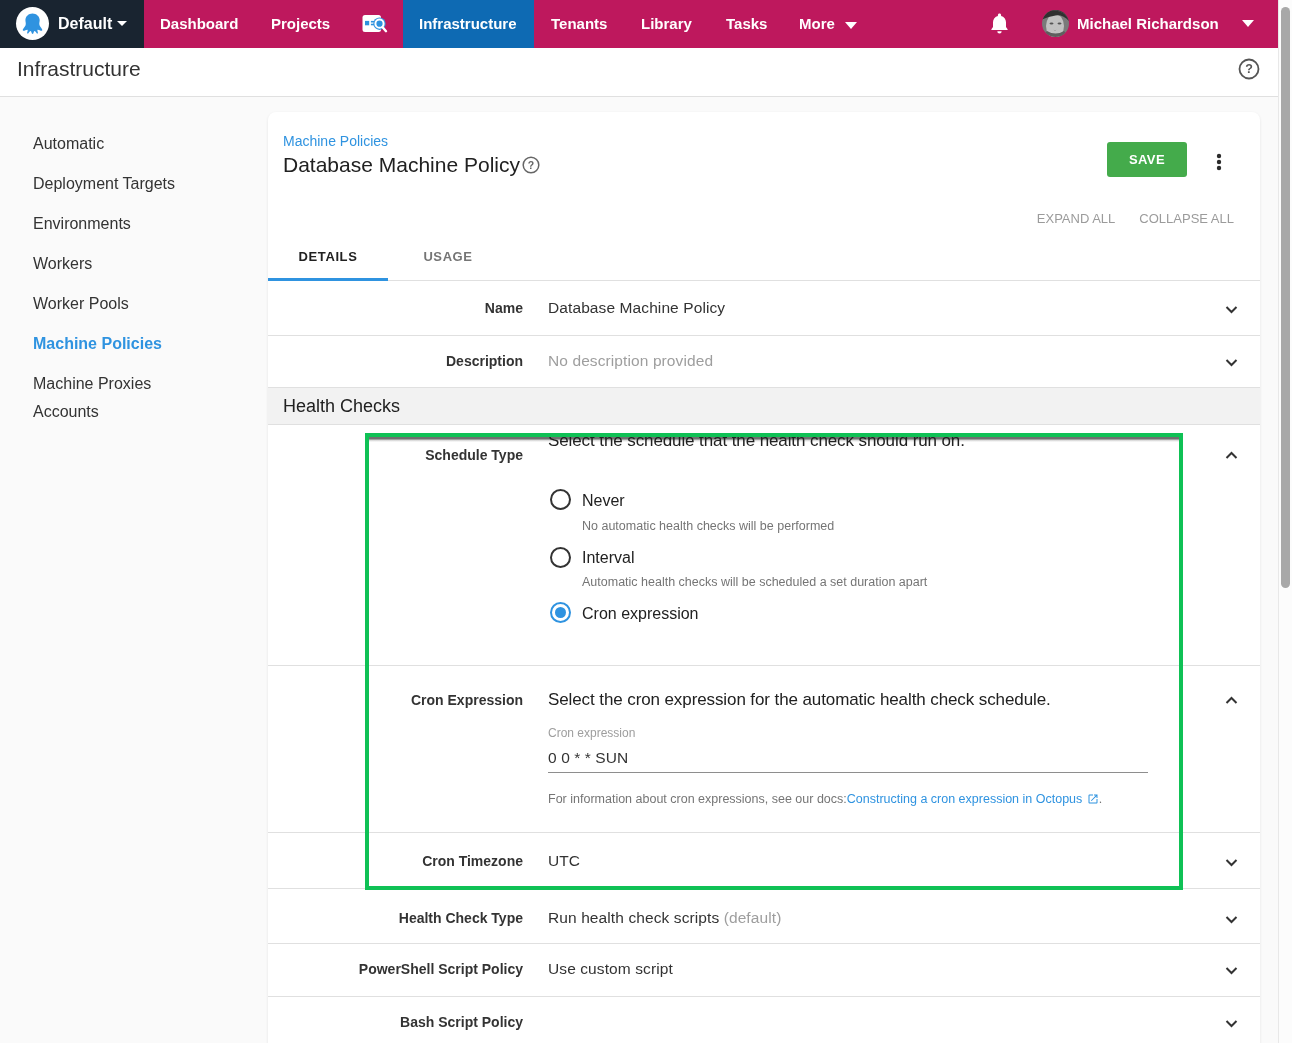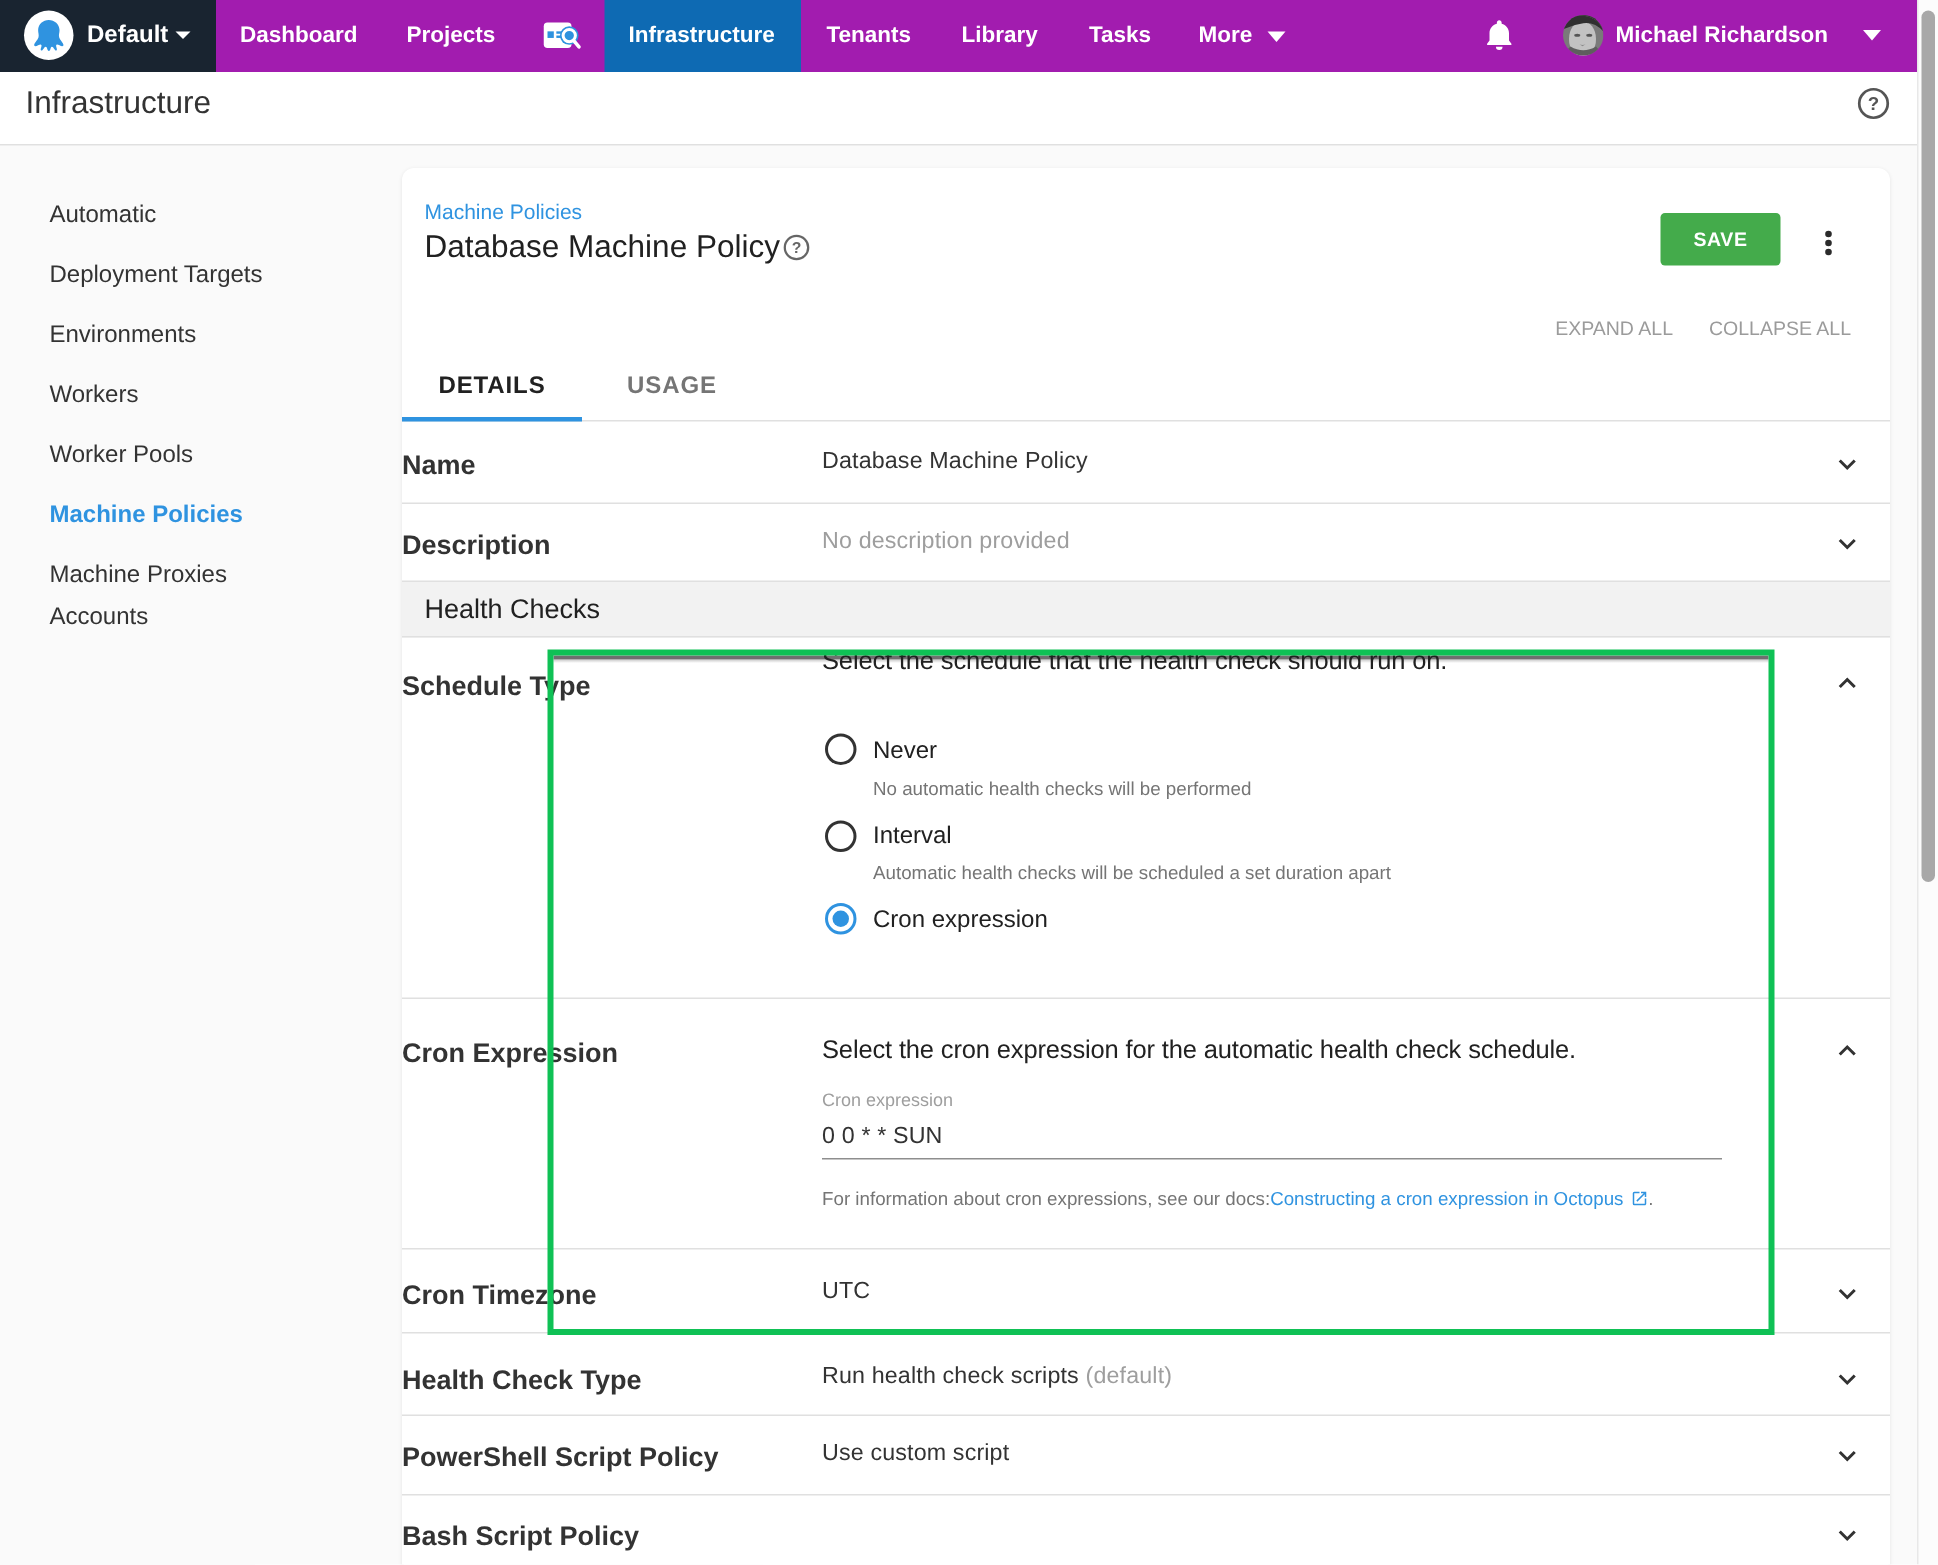--- a/index.html
+++ b/index.html
@@ -1,21 +1,21 @@
 <!DOCTYPE html>
 <html><head>
 <meta charset="utf-8">
 <style>
 * { margin:0; padding:0; box-sizing:border-box; }
 html,body { width:1292px; height:1043px; overflow:hidden; }
 body { font-family:"Liberation Sans", sans-serif; background:#fafafa; position:relative; }
 .abs { position:absolute; }
 
 
-.topnav { position:absolute; left:0; top:0; width:1278px; height:48px; background:#a21caf; }
+.topnav { position:absolute; left:0; top:0; width:1278px; height:48px; background:#be185d; }
 .logobox { position:absolute; left:0; top:0; width:144px; height:48px; background:#192430; }
 .logocircle { position:absolute; left:16px; top:7px; width:33px; height:33px; background:#fff; border-radius:50%; }
 .spacename { position:absolute; left:58px; top:0; height:48px; line-height:48px; color:#fff; font-weight:bold; font-size:16px; }
 .navitem { position:absolute; top:0; height:48px; line-height:48px; color:#fff; font-weight:bold; font-size:15px; }
 .navactive { position:absolute; left:403px; top:0; width:131px; height:48px; background:#0e6ab3; }
 .caret { display:inline-block; width:0; height:0; border-left:5px solid transparent; border-right:5px solid transparent; border-top:5px solid #fff; vertical-align:middle; }
 .caretlg { display:inline-block; width:0; height:0; border-left:6.5px solid transparent; border-right:6.5px solid transparent; border-top:7px solid #fff; vertical-align:middle; }
 
 
 .pagehead { position:absolute; left:0; top:48px; width:1278px; height:49px; background:#fff; border-bottom:1px solid #e0e0e0; }
@@ -26,26 +26,26 @@
 .side a { display:block; position:absolute; left:33px; font-size:16px; color:#333; text-decoration:none; white-space:nowrap; }
 .side a.on { color:#2f93e0; font-weight:bold; }
 
 
 .card { position:absolute; left:268px; top:112px; width:992px; height:940px; background:#fff; border-radius:8px 8px 0 0; box-shadow:0 1px 3px rgba(0,0,0,0.09); }
 .crumb { position:absolute; left:15px; top:132px; font-size:14px; color:#2f93e0; }
 .h1 { position:absolute; left:15px; top:152px; font-size:21px; font-weight:normal; color:#212121; letter-spacing:0; }
 .savebtn { position:absolute; left:839px; top:30px; width:80px; height:35px; background:#44ab4b; border-radius:3px; color:#fff; font-size:13px; font-weight:bold; text-align:center; line-height:35px; letter-spacing:0.4px; }
 .expcol { position:absolute; top:99px; right:26px; font-size:13px; color:#9b9b9b; letter-spacing:0; }
 .tabs { position:absolute; left:0; top:136.5px; height:34px; }
-.tab { position:absolute; top:0; width:120px; text-align:center; font-size:16px; font-weight:bold; letter-spacing:0.6px; }
+.tab { position:absolute; top:0; width:120px; text-align:center; font-size:13px; font-weight:bold; letter-spacing:0.6px; }
 .tabline { position:absolute; left:0; top:168px; width:992px; border-bottom:1px solid #e0e0e0; }
 .tabunder { position:absolute; left:0; top:166px; width:120px; height:3px; background:#2f93e0; }
 
 
-.label { position:absolute; left:0; width:255px; text-align:left; font-size:18px; font-weight:bold; color:#333; }
+.label { position:absolute; left:0; width:255px; text-align:right; font-size:14px; font-weight:bold; color:#333; }
 .val { position:absolute; left:280px; font-size:15.5px; color:#333; letter-spacing:0.1px; }
 .desc { position:absolute; left:280px; font-size:17px; color:#212121; letter-spacing:-0.1px; }
 .gray { color:#9e9e9e; }
 .note { position:absolute; font-size:12.5px; color:#757575; letter-spacing:0; }
 .divider { position:absolute; left:0; width:992px; border-bottom:1px solid #e0e0e0; }
 .chev { position:absolute; left:956px; width:15px; height:15px; }
 .secshadow { position:absolute; left:101px; width:810px; height:5px; background:linear-gradient(to bottom,#6f6f6f 0,#6f6f6f 2px,rgba(0,0,0,0.18) 3px,rgba(0,0,0,0) 5px); }
 .radio { position:absolute; width:21px; height:21px; border:2px solid #333; border-radius:50%; }
 .radio.sel { border-color:#2f93e0; }
 .radio.sel::after { content:""; position:absolute; left:3px; top:3px; width:11px; height:11px; background:#2f93e0; border-radius:50%; }

